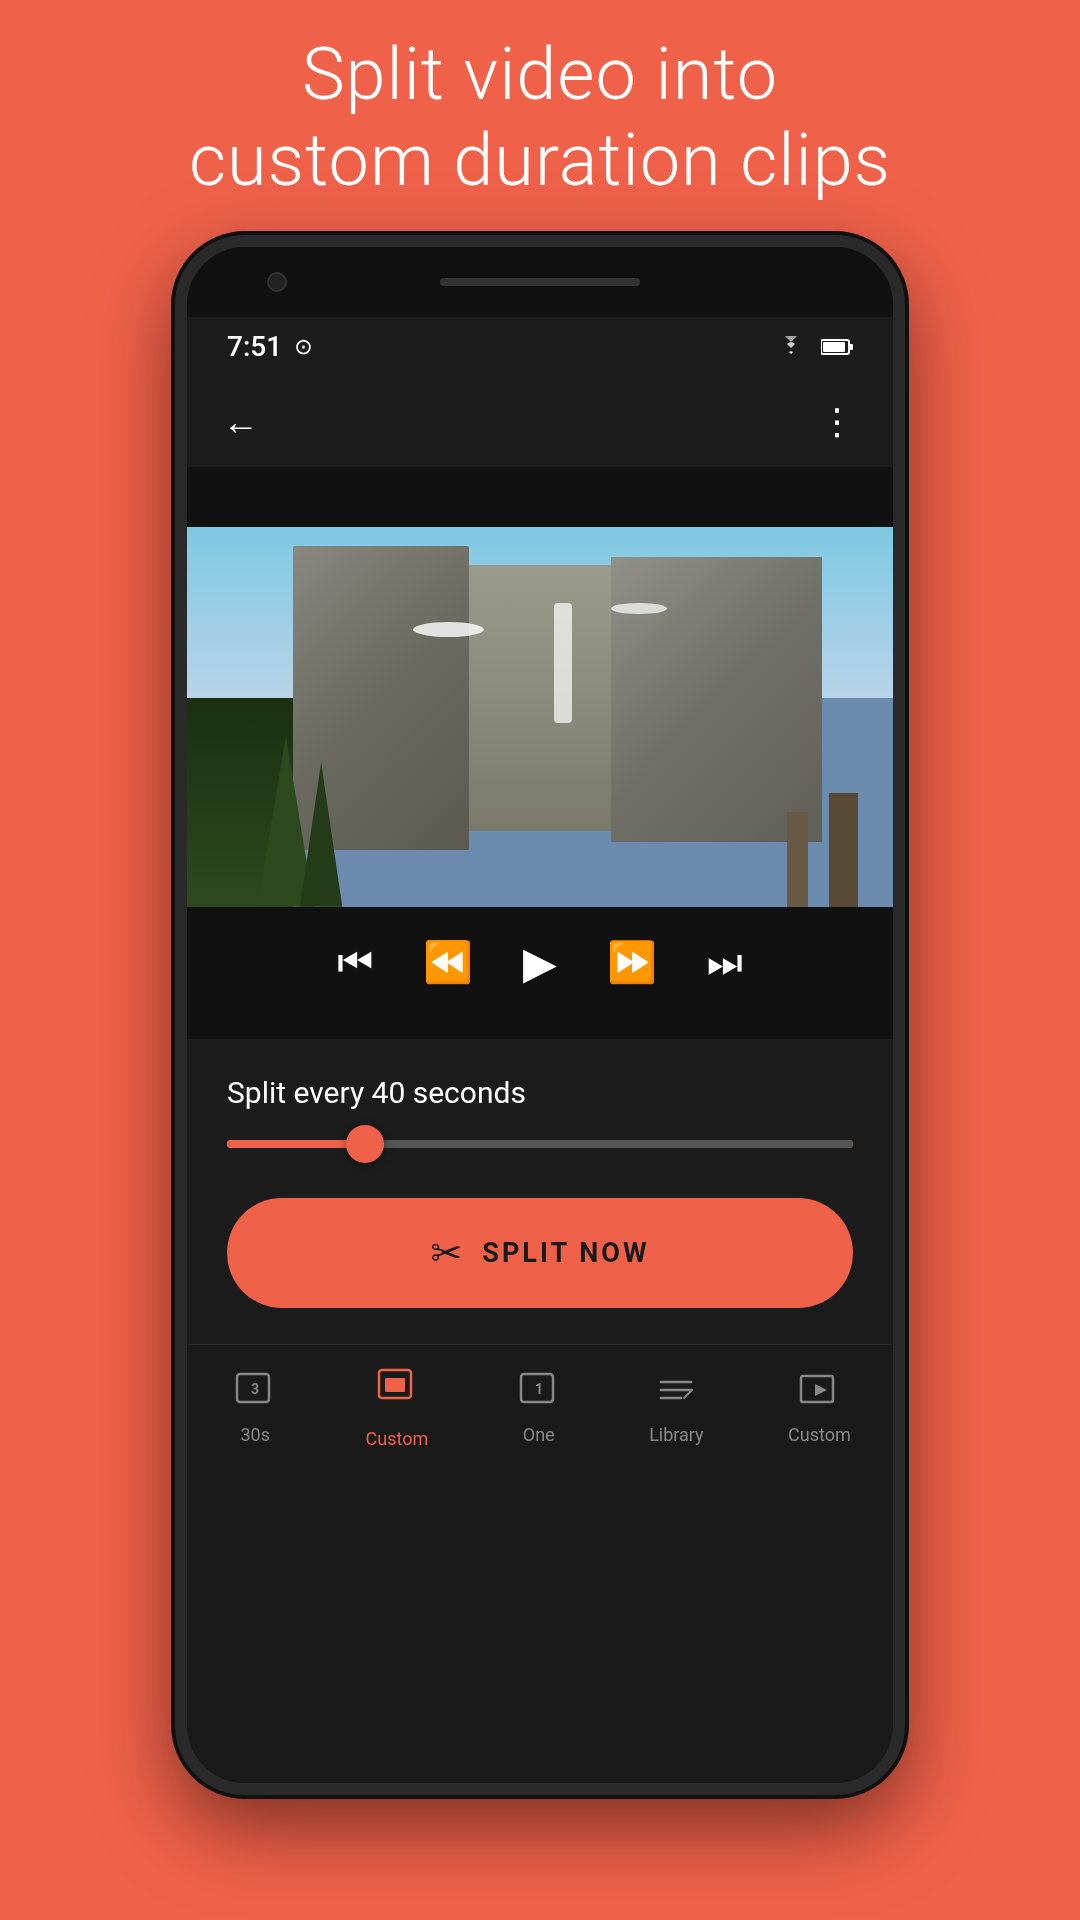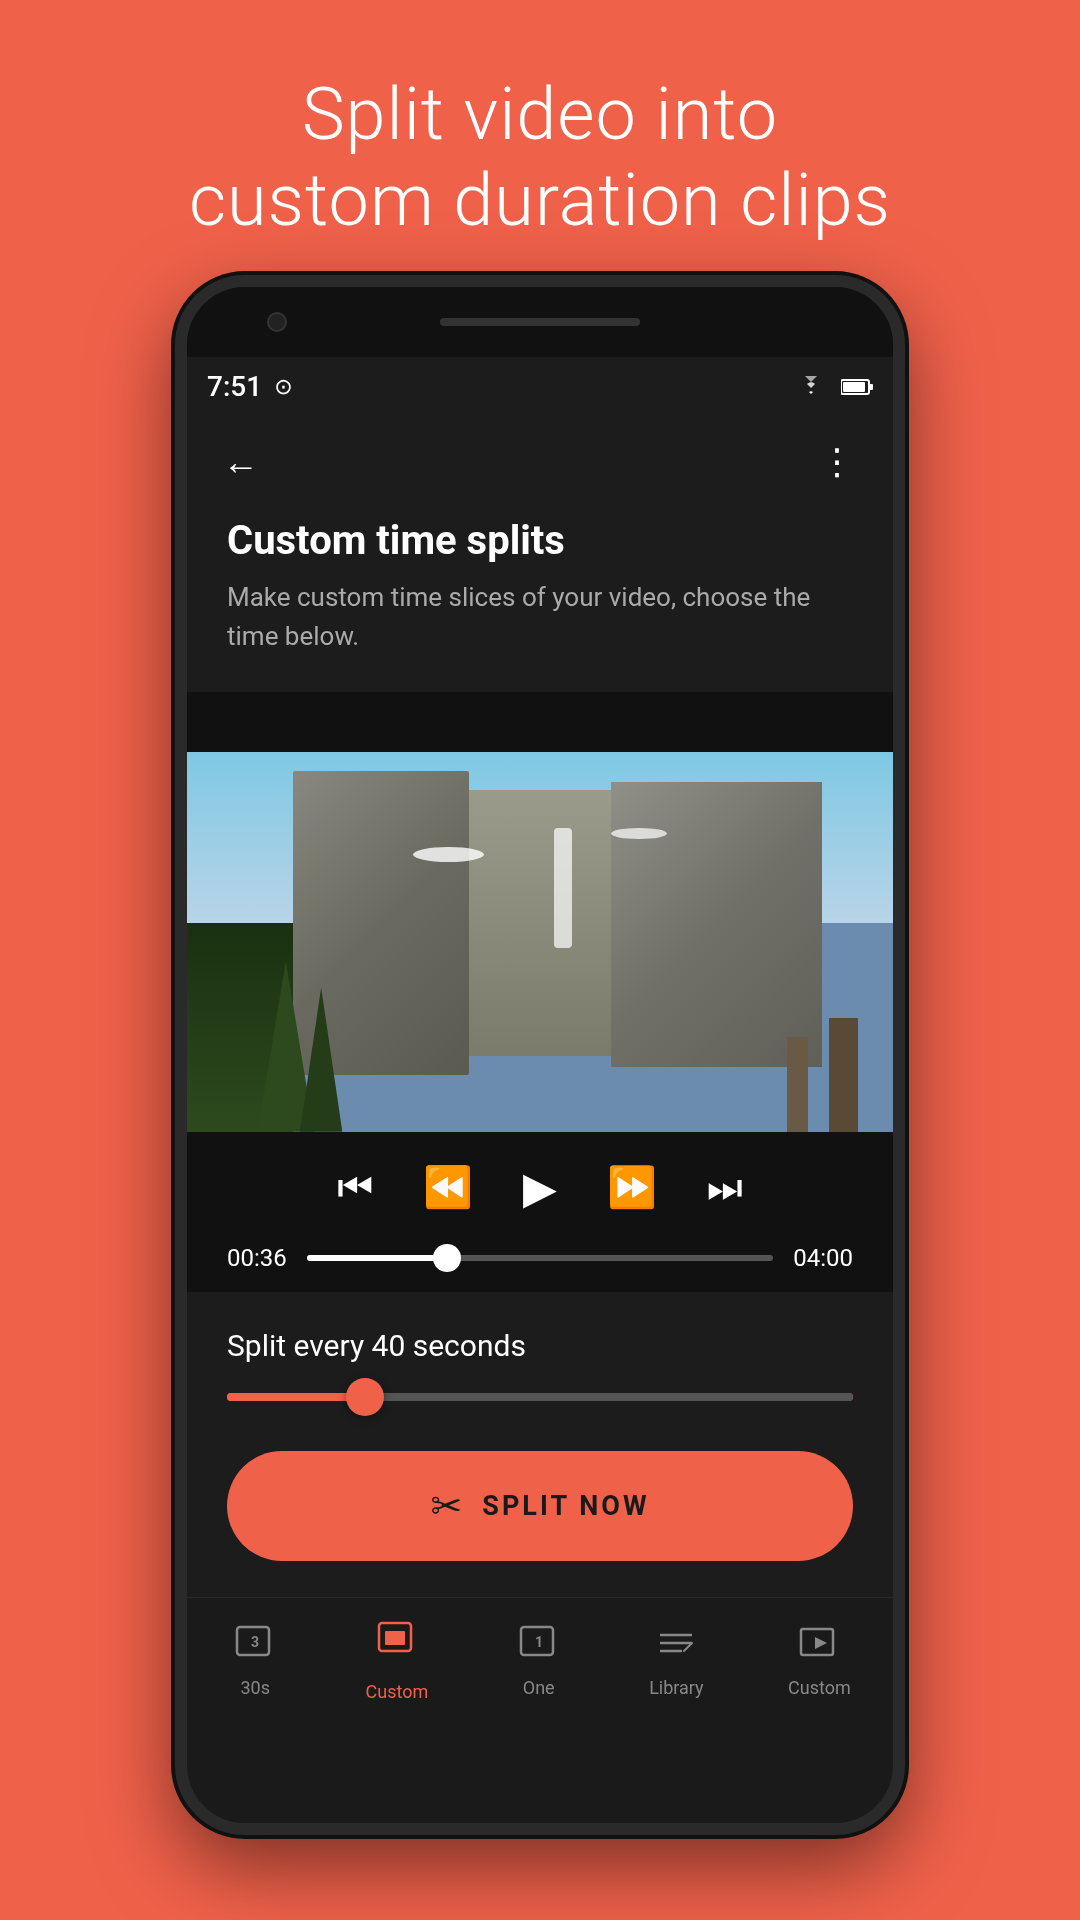--- a/index.html
+++ b/index.html
@@ -10,21 +10,21 @@
       display: flex;
       flex-direction: column;
       align-items: center;
       font-family: 'Roboto', Arial, sans-serif;
       overflow: hidden;
     }
 
     .hero-text {
       text-align: center;
       color: white;
-      margin-top: 72px;
+      margin-top: 32px;
       margin-bottom: 30px;
       font-size: 72px;
       font-weight: 300;
       line-height: 1.2;
       letter-spacing: 1px;
     }
 
     
     .phone-shell {
       width: 730px;
@@ -66,21 +66,21 @@
     }
 
     
     .status-bar {
       width: 100%;
       height: 60px;
       background: #1c1c1c;
       display: flex;
       align-items: center;
       justify-content: space-between;
-      padding: 0 20px;
+      padding: 0 40px;
     }
 
     .status-left {
       display: flex;
       align-items: center;
       gap: 12px;
     }
 
     .status-time {
       color: white;
@@ -451,24 +451,20 @@
         <rect x="2" y="4" width="22" height="10" rx="1" fill="white"></rect>
       </svg>
     </div>
   </div>
 
   <div class="app-bar">
     <span class="back-btn">←</span>
     <span class="more-btn">⋮</span>
   </div>
 
-  <div class="header-section">
-    <div class="page-title">Custom time splits</div>
-    <div class="page-subtitle">Make custom time slices of your video, choose the time below.</div>
-  </div>
 
   <div class="video-area">
     <div class="video-padding"></div>
 
     <div class="video-thumbnail">
       <div class="mountain-scene">
         <div class="sky"></div>
 
         <div style="position:absolute; top:10%; left:30%; width:40%; height:70%; background:linear-gradient(to bottom, #9B9B8B, #8B8B7B, #7B7B6B); border-radius: 4px 4px 0 0;"></div>
         <div style="position:absolute; top:5%; left:15%; width:25%; height:80%; background:linear-gradient(135deg, #888880, #6A6A60, #5A5A50); border-radius:2px;"></div>
@@ -495,28 +491,20 @@
 
         <span class="ctrl-btn">⏪</span>
 
         <span class="play-btn">▶</span>
 
         <span class="ctrl-btn">⏩</span>
 
         <span class="ctrl-btn">⏭</span>
       </div>
 
-      <div class="seek-bar-row">
-        <span class="time-label">00:36</span>
-        <div class="seek-bar-container">
-          <div class="seek-progress"></div>
-          <div class="seek-thumb"></div>
-        </div>
-        <span class="time-label">04:00</span>
-      </div>
     </div>
   </div>
 
   <div class="split-section">
     <div class="split-label">Split every 40 seconds</div>
 
     <div class="split-slider-container">
       <div class="split-slider-fill"></div>
       <div class="split-slider-track-right"></div>
       <div class="split-thumb"></div>

